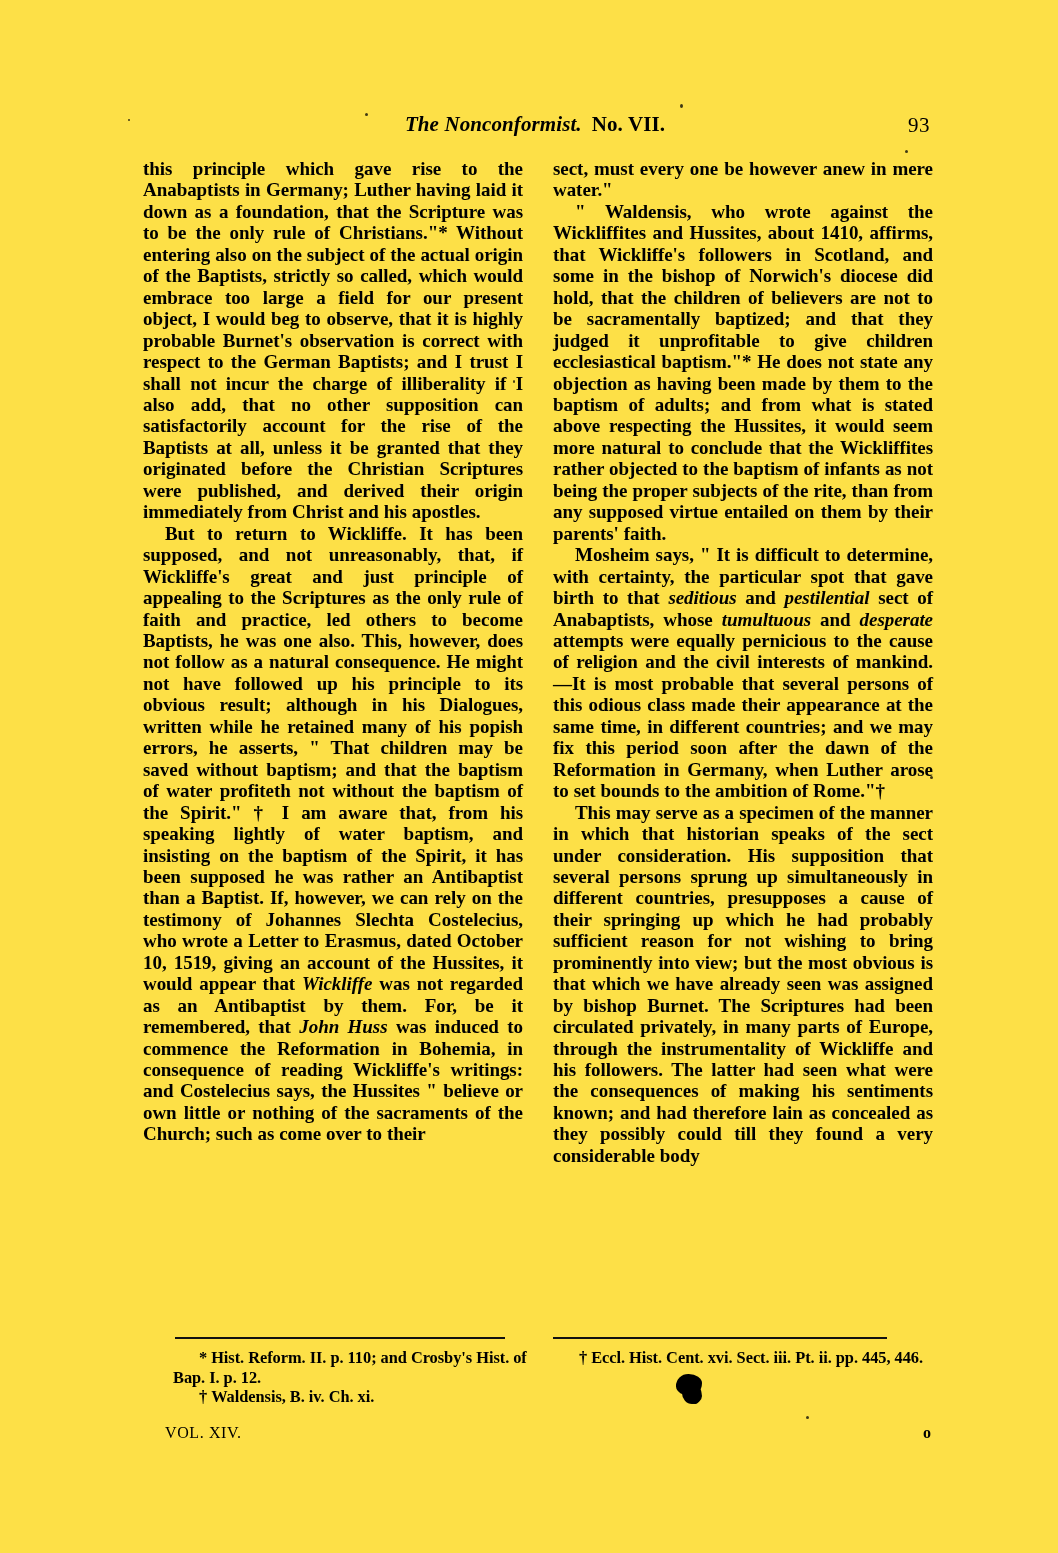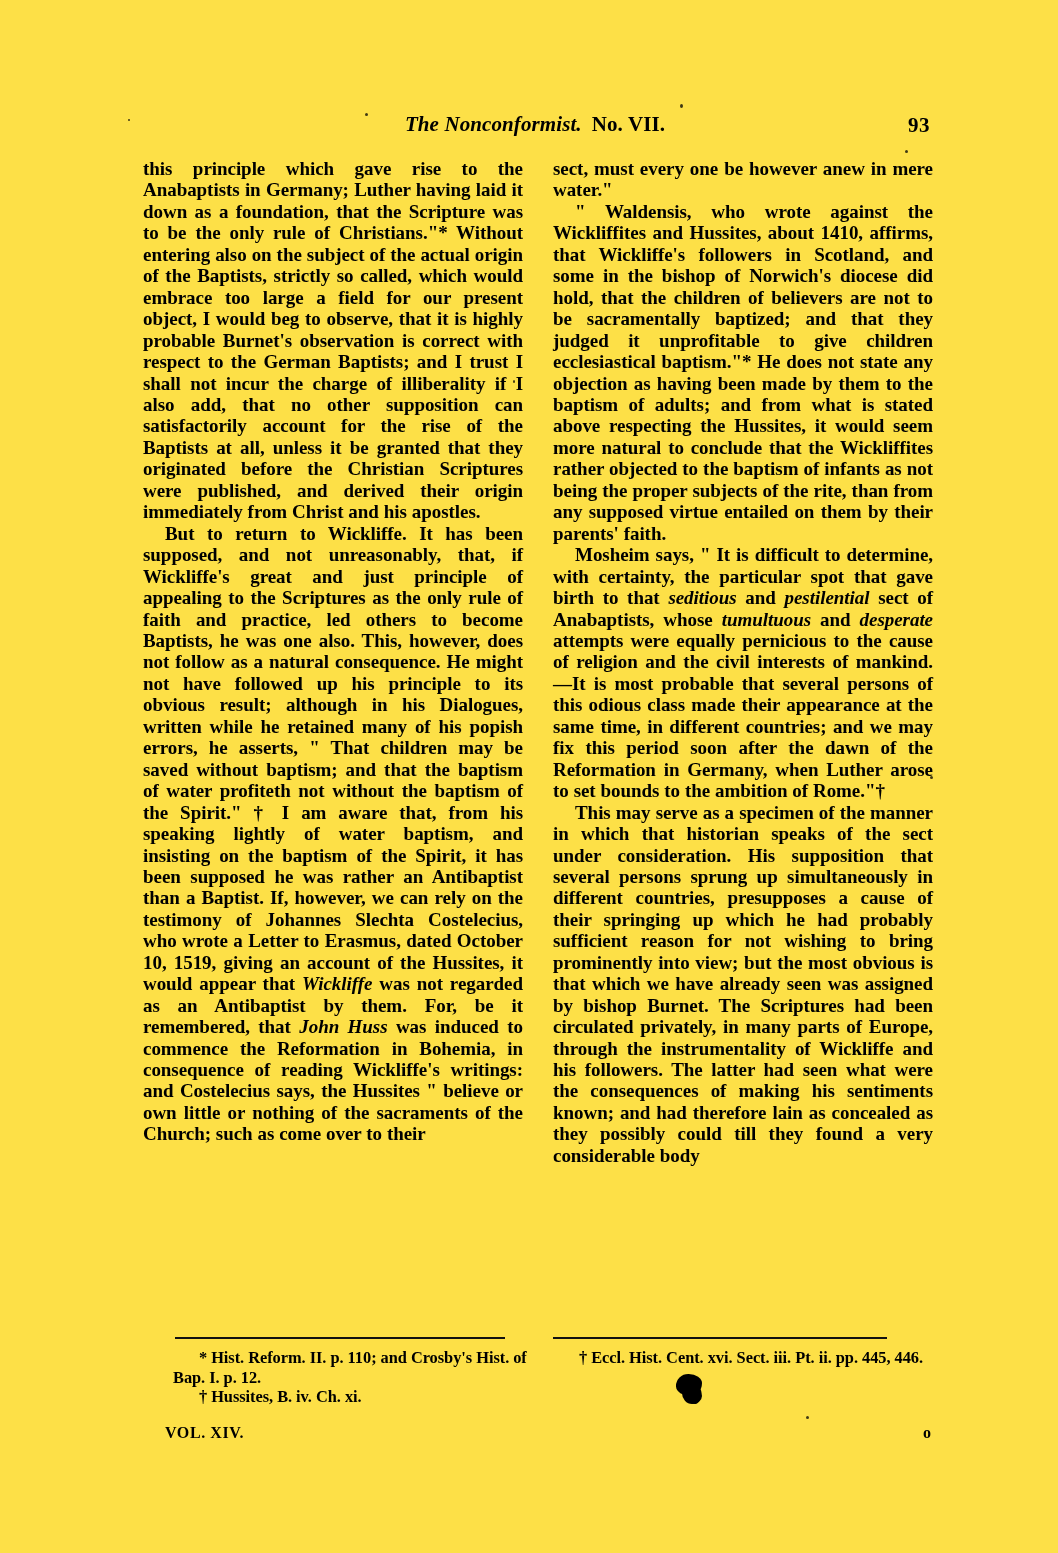--- a/index.html
+++ b/index.html
@@ -44,21 +44,21 @@
   .running-head .rh-title .rh-no {
     font-style: normal;
     padding-left: 10px;
   }
 
   .running-head .rh-folio {
     position: absolute;
     right: 0;
     top: 1px;
     font-size: 21px;
-    font-weight: bold;
+    font-weight: normal;
     letter-spacing: 0.5px;
   }
 
   
   .columns {
     position: absolute;
     top: 158px;
     left: 143px;
     width: 790px;
     display: flex;
@@ -138,21 +138,21 @@
     top: 1424px;
     left: 165px;
     width: 768px;
     display: flex;
     justify-content: space-between;
     align-items: baseline;
   }
 
   .colophon .vol {
     font-size: 16px;
-    font-weight: bold;
+    font-weight: normal;
     letter-spacing: 0.6px;
   }
 
   .colophon .signature {
     font-size: 16px;
     font-weight: bold;
     padding-right: 2px;
   }
 
   
@@ -197,21 +197,21 @@
       <p class="indent">This may serve as a specimen of the manner in which that historian speaks of the sect under consideration. His supposition that several persons sprung up simultaneously in different countries, presupposes a cause of their springing up which he had probably sufficient reason for not wishing to bring prominently into view; but the most obvious is that which we have already seen was assigned by bishop Burnet.   The Scriptures had been circulated privately, in many parts of Europe, through the instrumentality of Wickliffe and his followers.   The latter had seen what were the consequences of making his sentiments known; and had therefore lain as concealed as they possibly could till they found a very considerable body</p>
     </div>
 
   </div>
 
   <div class="footnotes">
 
     <div class="fn-col left">
       <div class="fn-rule"></div>
       <p class="fn-indent"><span class="fn-marker">*</span><span>Hist. Reform. II. p. 110; and Crosby's Hist. of Bap. I. p. 12.</span></p>
-      <p class="fn-indent"><span class="fn-marker">†</span><span>Hussites, B. iv. Ch. xi.</span></p>
+      <p class="fn-indent"><span class="fn-marker">†</span><span>Waldensis, B. iv. Ch. xi.</span></p>
     </div>
 
     <div class="fn-col right">
       <div class="fn-rule"></div>
       <p class="fn-indent"><span class="fn-marker">†</span><span>Eccl. Hist. Cent. xvi. Sect. iii. Pt. ii. pp. 445, 446.</span></p>
     </div>
 
   </div>
 
   <div class="colophon">

